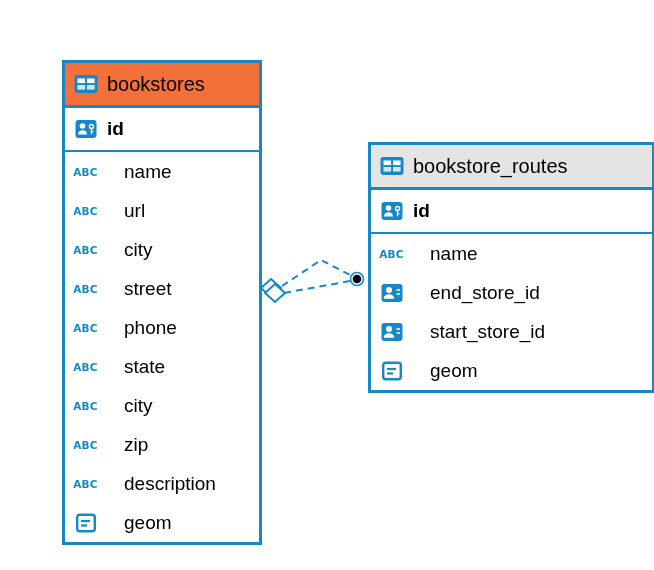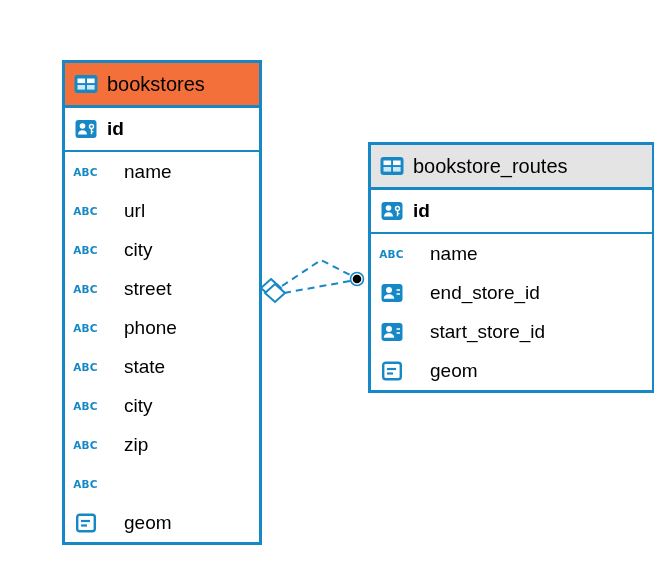--- a/index.html
+++ b/index.html
@@ -134,20 +134,21 @@
     <div class="row col-row">
       <span class="icon-box abc">ABC</span>
       <span>city</span>
     </div>
     <div class="row col-row">
       <span class="icon-box abc">ABC</span>
       <span>zip</span>
     </div>
     <div class="row col-row">
       <span class="icon-box abc">ABC</span>
+      <span>description</span>
     </div>
     <div class="row col-row">
       <span class="icon-box">
         <svg width="20" height="20" viewBox="0 0 20 20">
           <rect x="1.2" y="1.7" width="17.6" height="16.6" rx="2.5" fill="#ffffff" stroke="#1688c6" stroke-width="2.4"></rect>
           <line x1="5" y1="8" x2="14" y2="8" stroke="#1688c6" stroke-width="2.2"></line>
           <line x1="5" y1="12.5" x2="11" y2="12.5" stroke="#1688c6" stroke-width="2.2"></line>
         </svg>
       </span>
       <span>geom</span>

